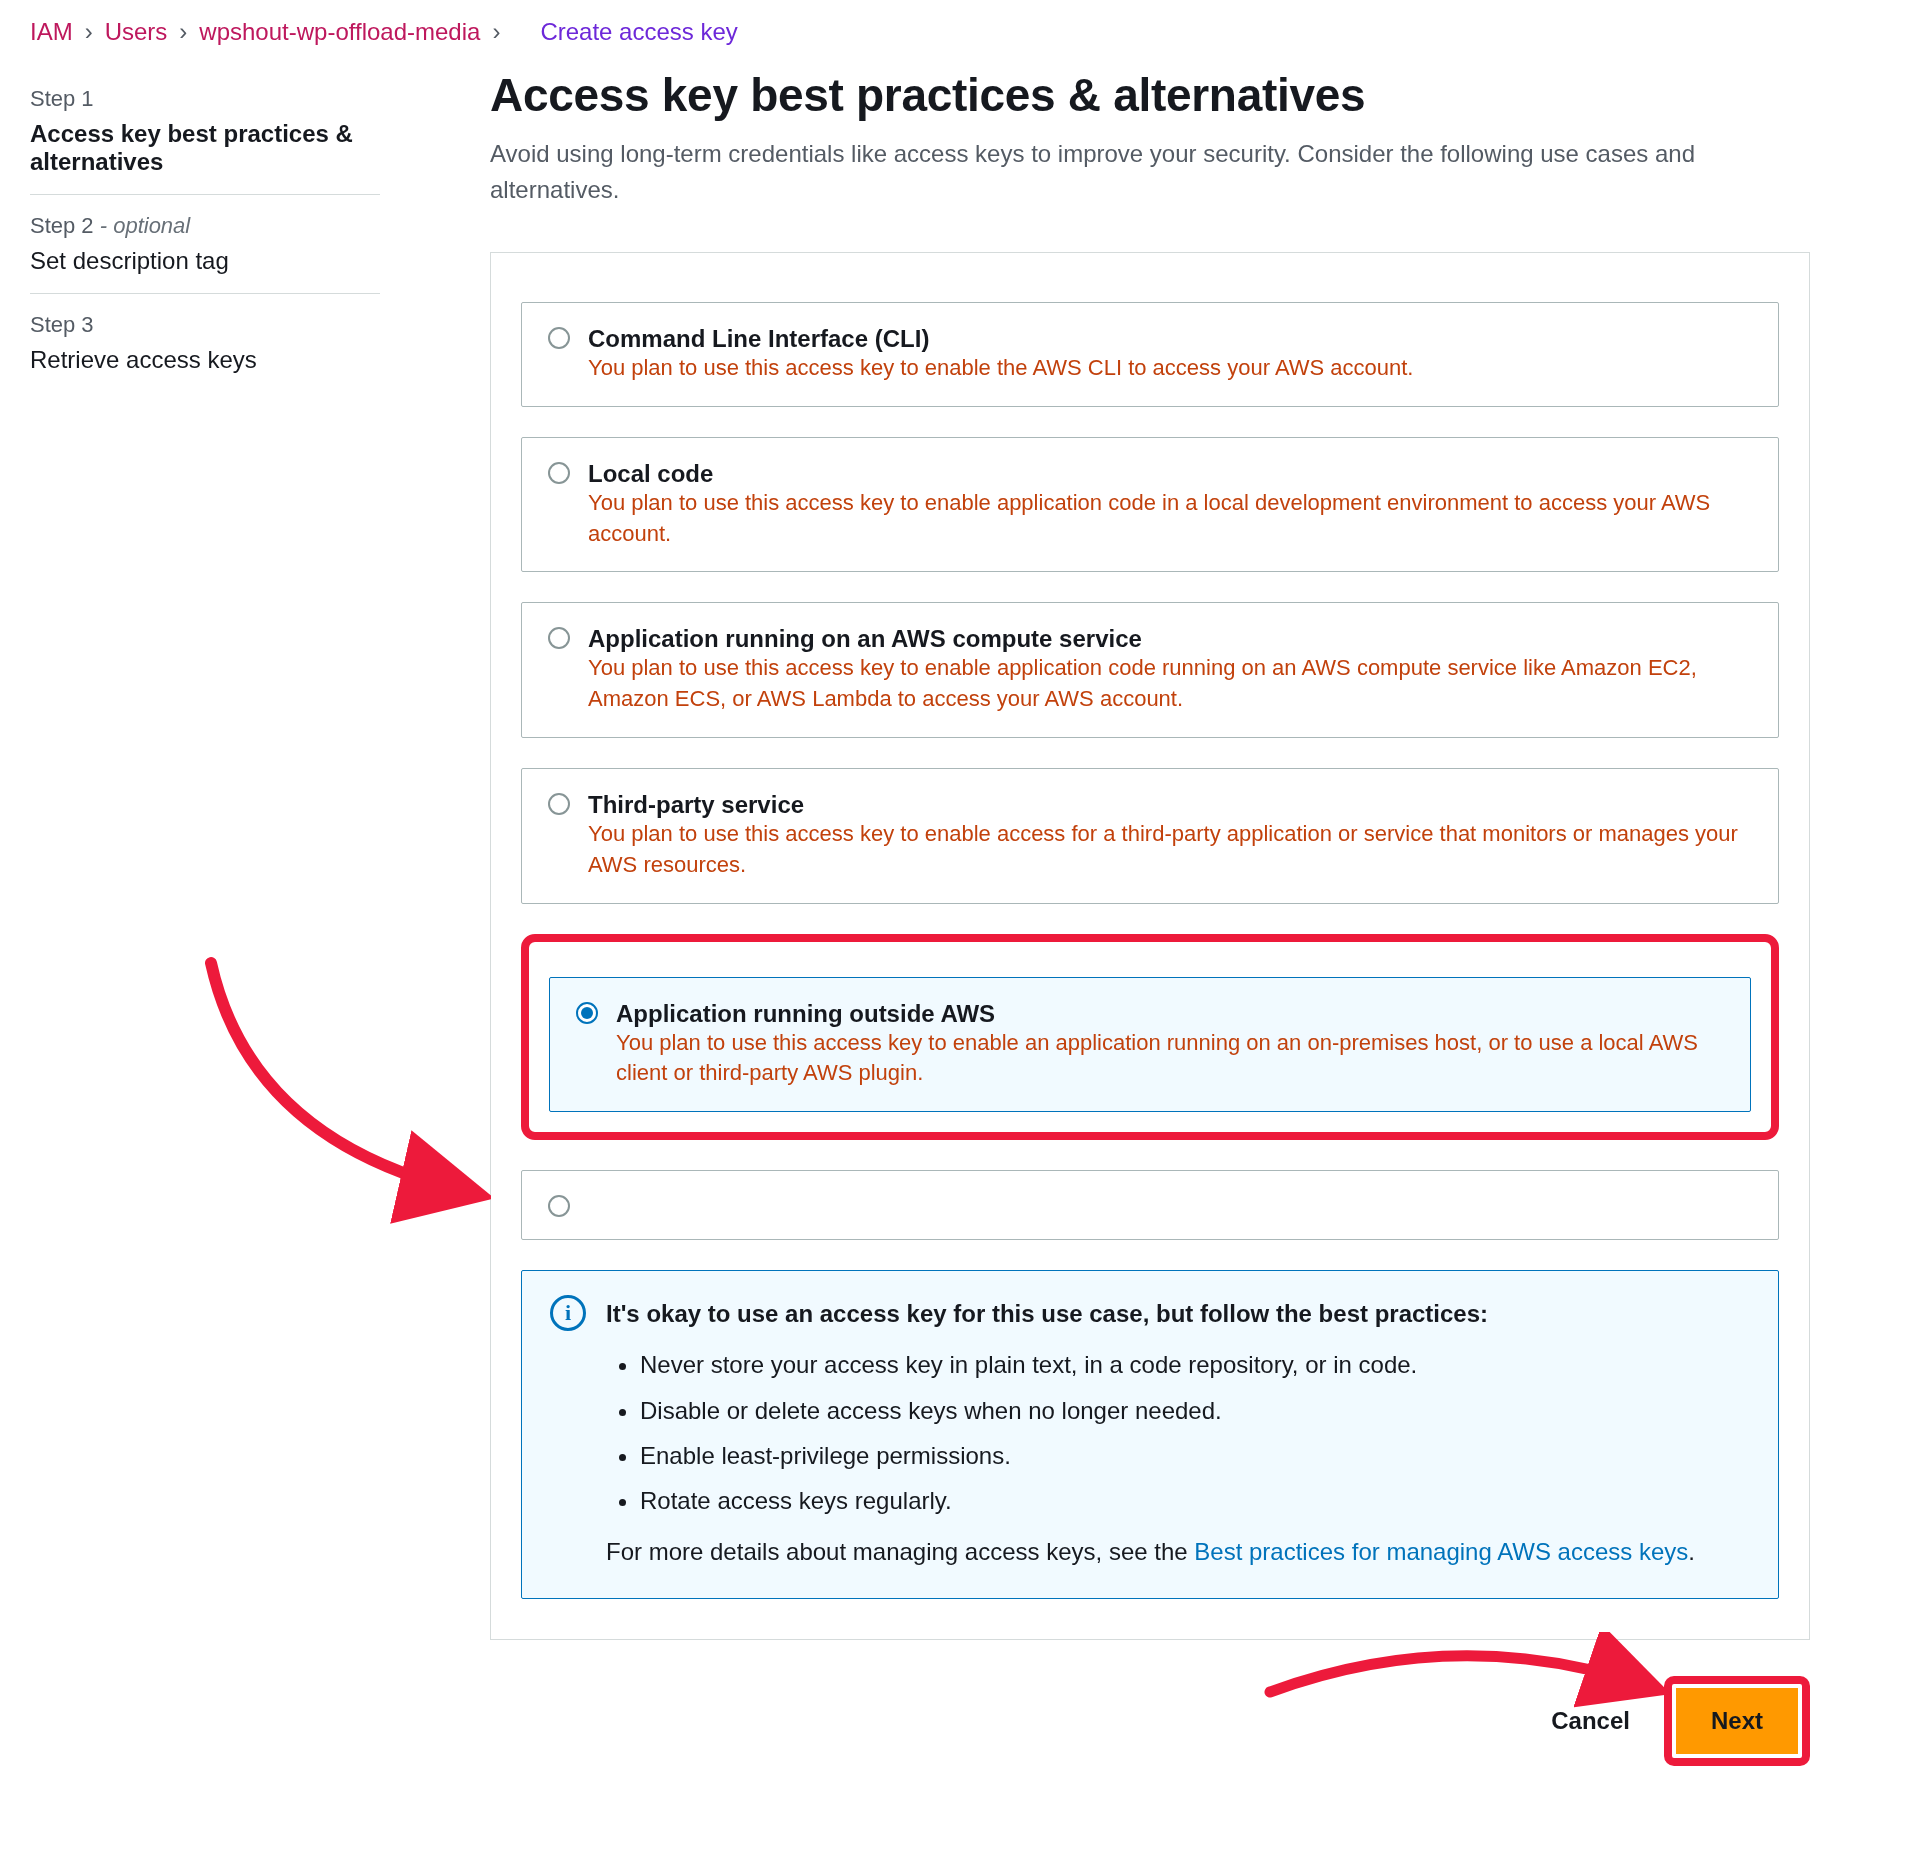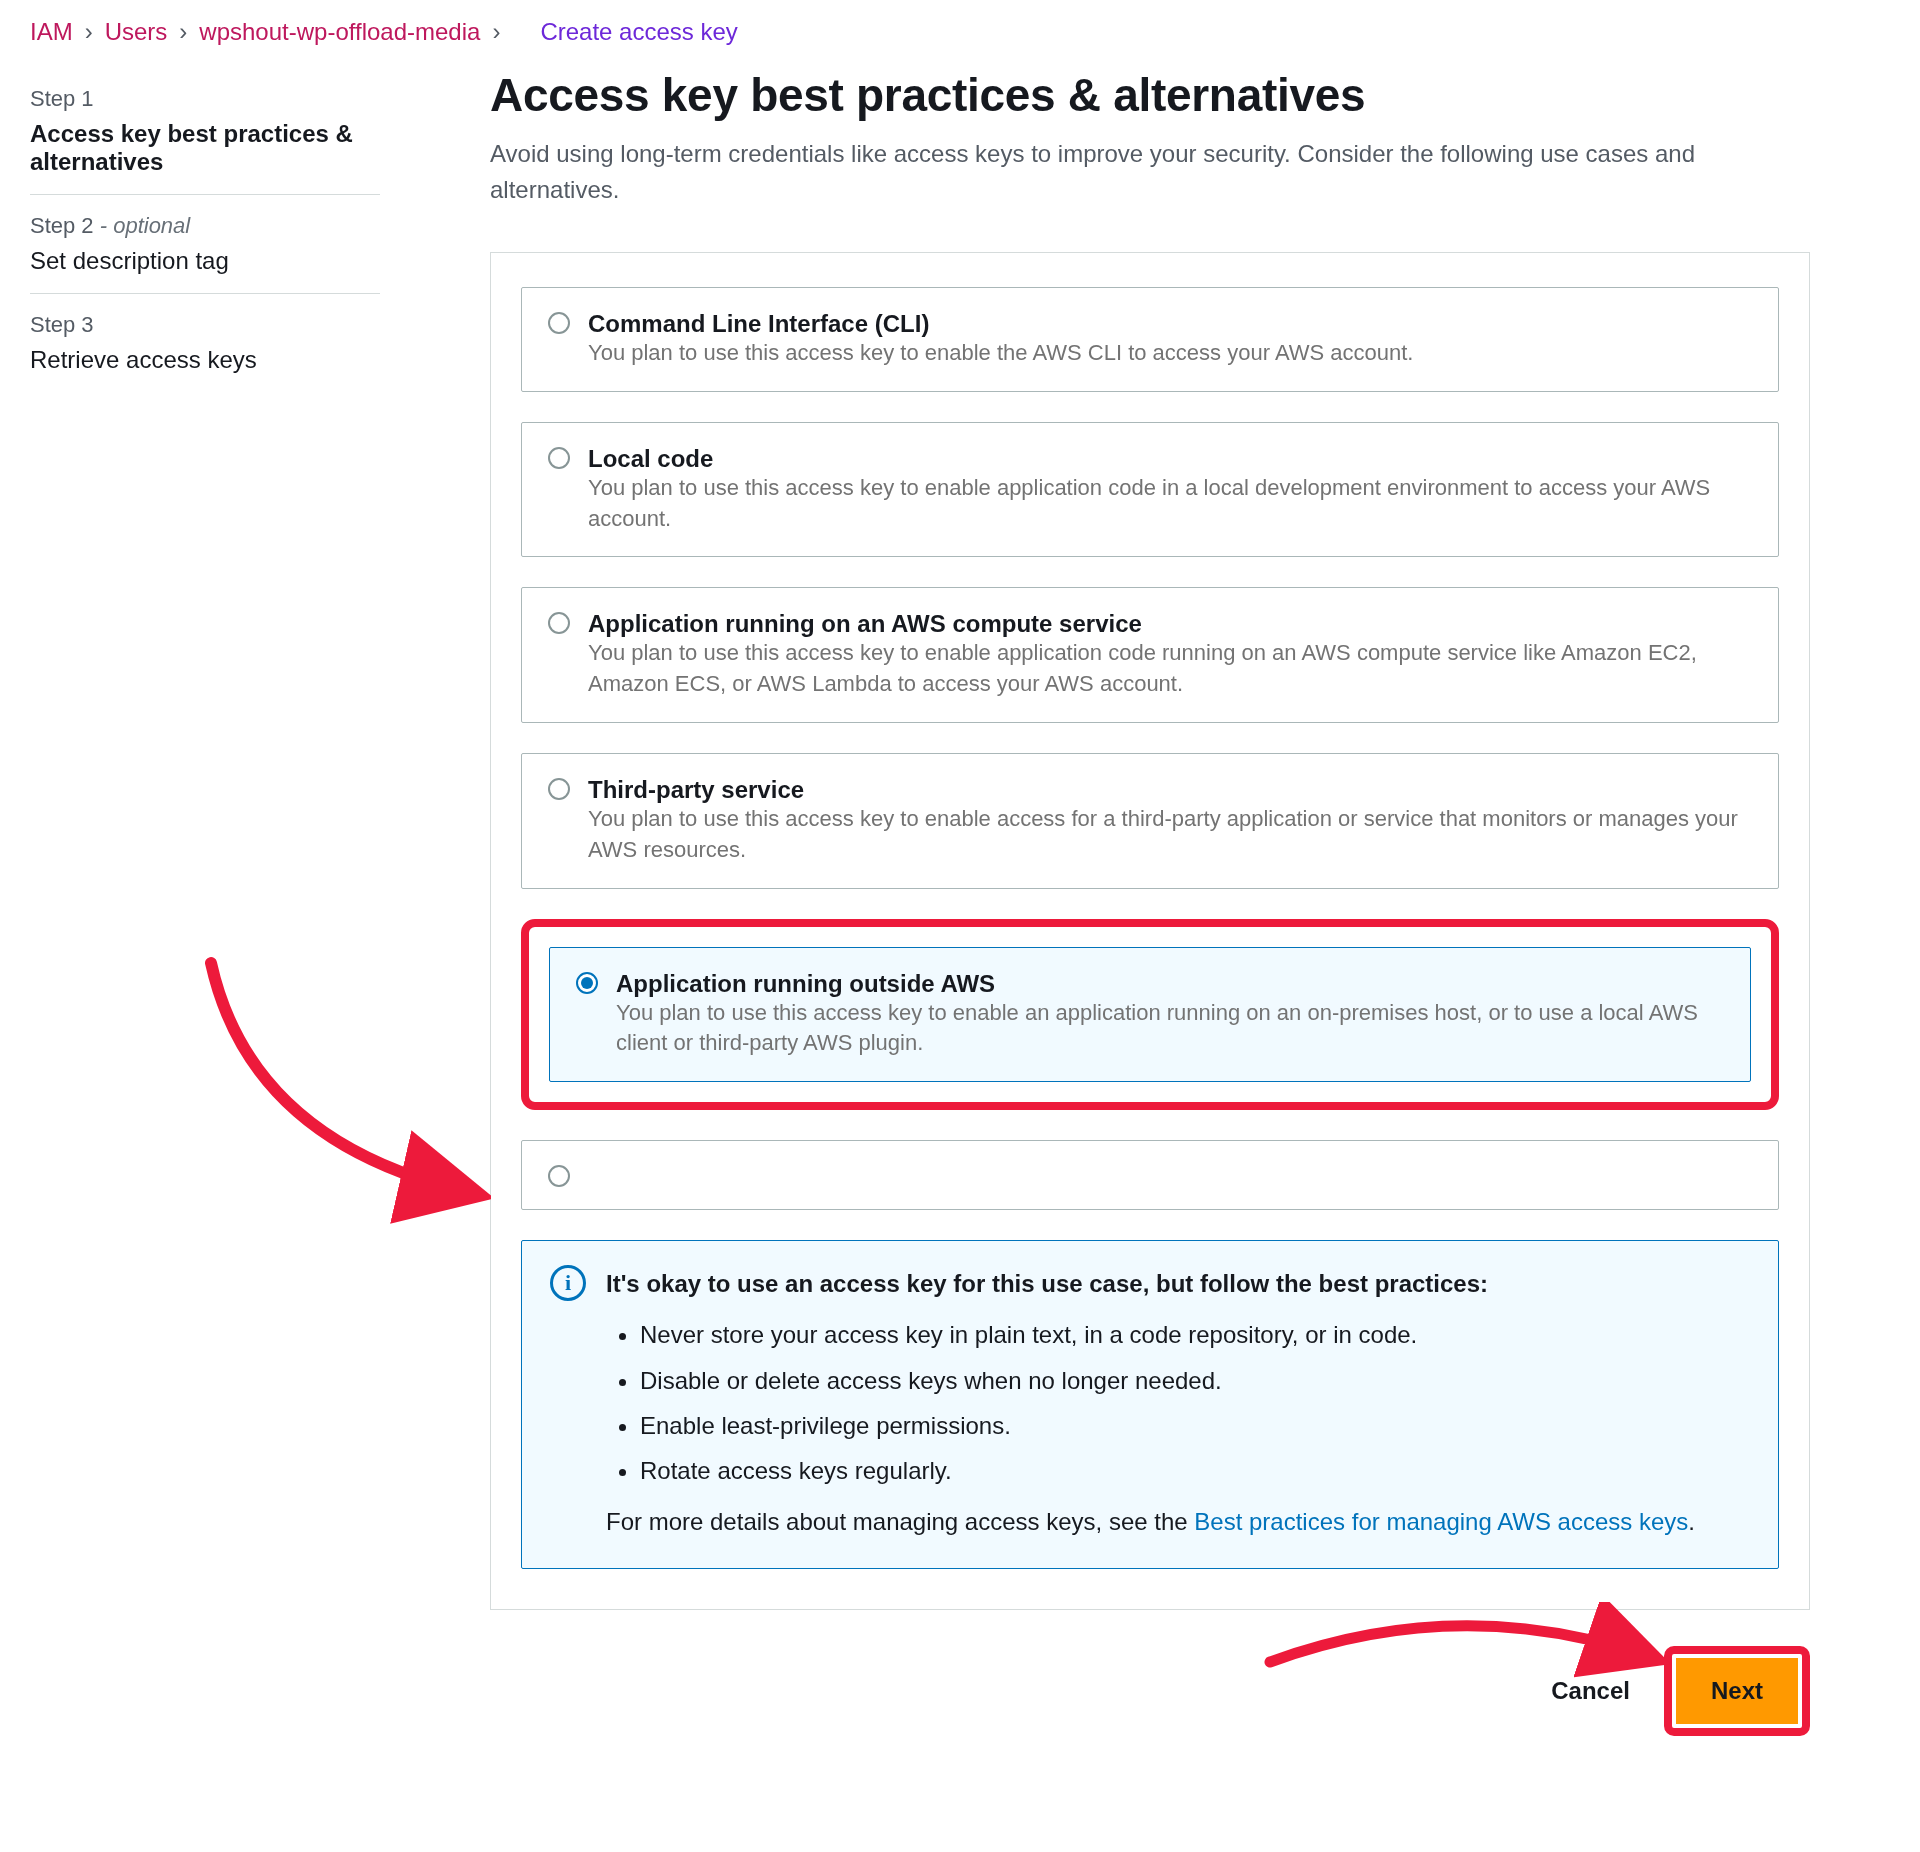--- a/index.html
+++ b/index.html
@@ -44,20 +44,21 @@
   .option {
     border: 1px solid #aab7b8;
     border-radius: 2px;
     padding: 22px 26px;
     margin-bottom: 30px;
     display: flex;
     align-items: flex-start;
     gap: 18px;
     cursor: pointer;
     background: #fff;
+    margin-top: 15px;
   }
   .option.selected {
     border-color: #0073bb;
     background: #f1faff;
   }
   .option .radio {
     width: 22px; height: 22px;
     border: 2px solid #879596;
     border-radius: 50%;
     flex-shrink: 0;
@@ -70,21 +71,21 @@
   }
   .option.selected .radio::after {
     content: "";
     position: absolute;
     top: 3px; left: 3px; right: 3px; bottom: 3px;
     background: #0073bb;
     border-radius: 50%;
   }
   .option-body { flex: 1; }
   .option-title { font-size: 24px; font-weight: 700; margin-bottom: 6px; }
-  .option-desc { font-size: 22px; color: #737373; line-height: 1.4; }
+  .option-desc { font-size: 22px; color: #c2410c; line-height: 1.4; }
   .info-box {
     border: 1px solid #0073bb;
     background: #f1faff;
     border-radius: 2px;
     padding: 24px 28px 28px 28px;
     display: flex;
     gap: 20px;
   }
   .info-icon {
     width: 36px; height: 36px;

